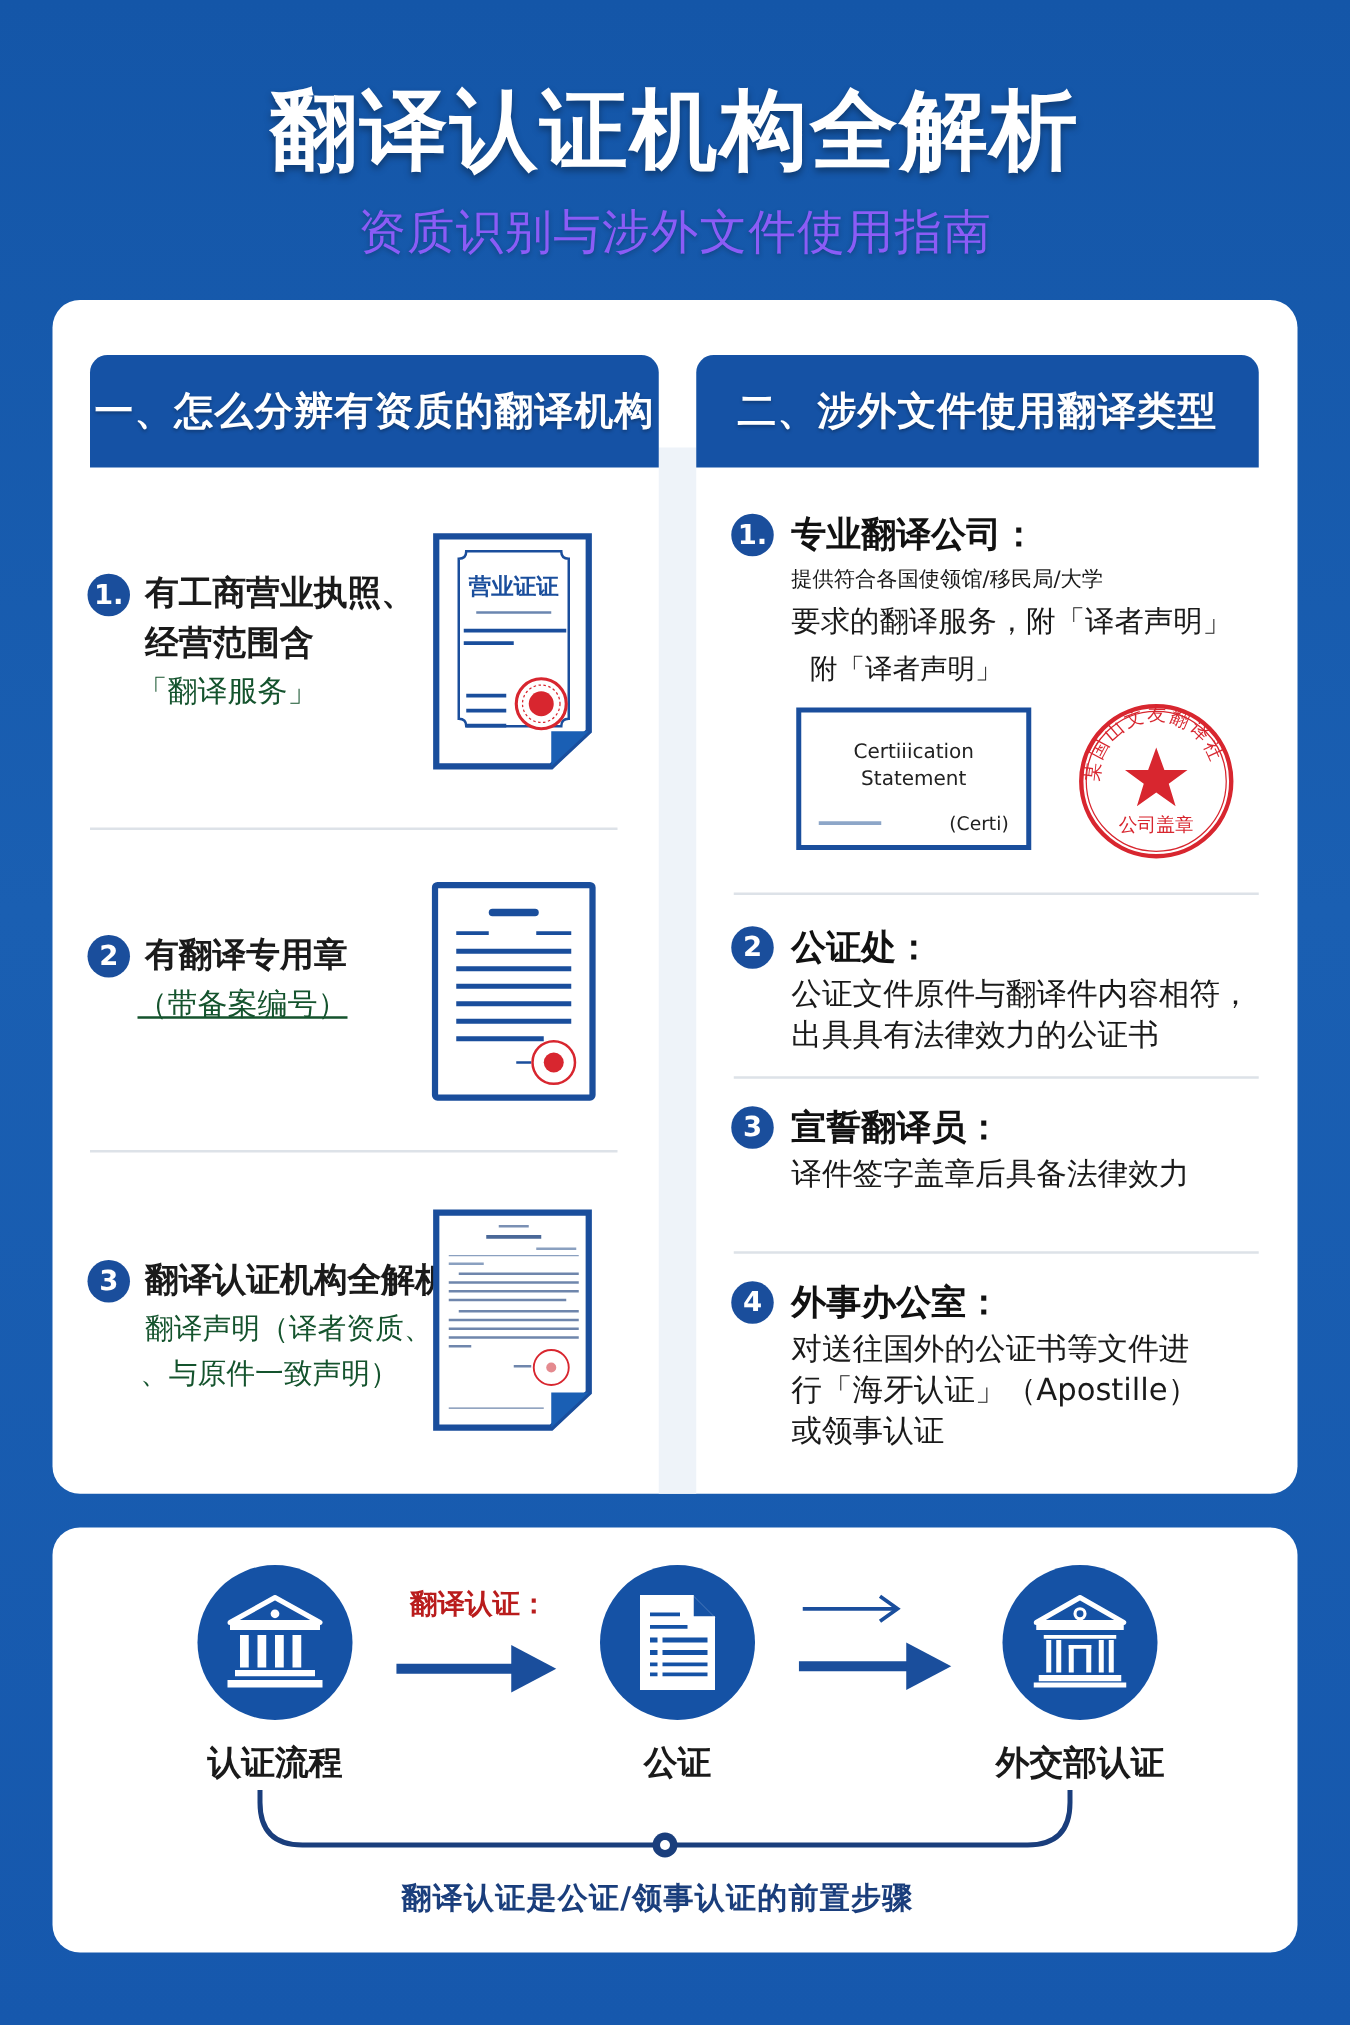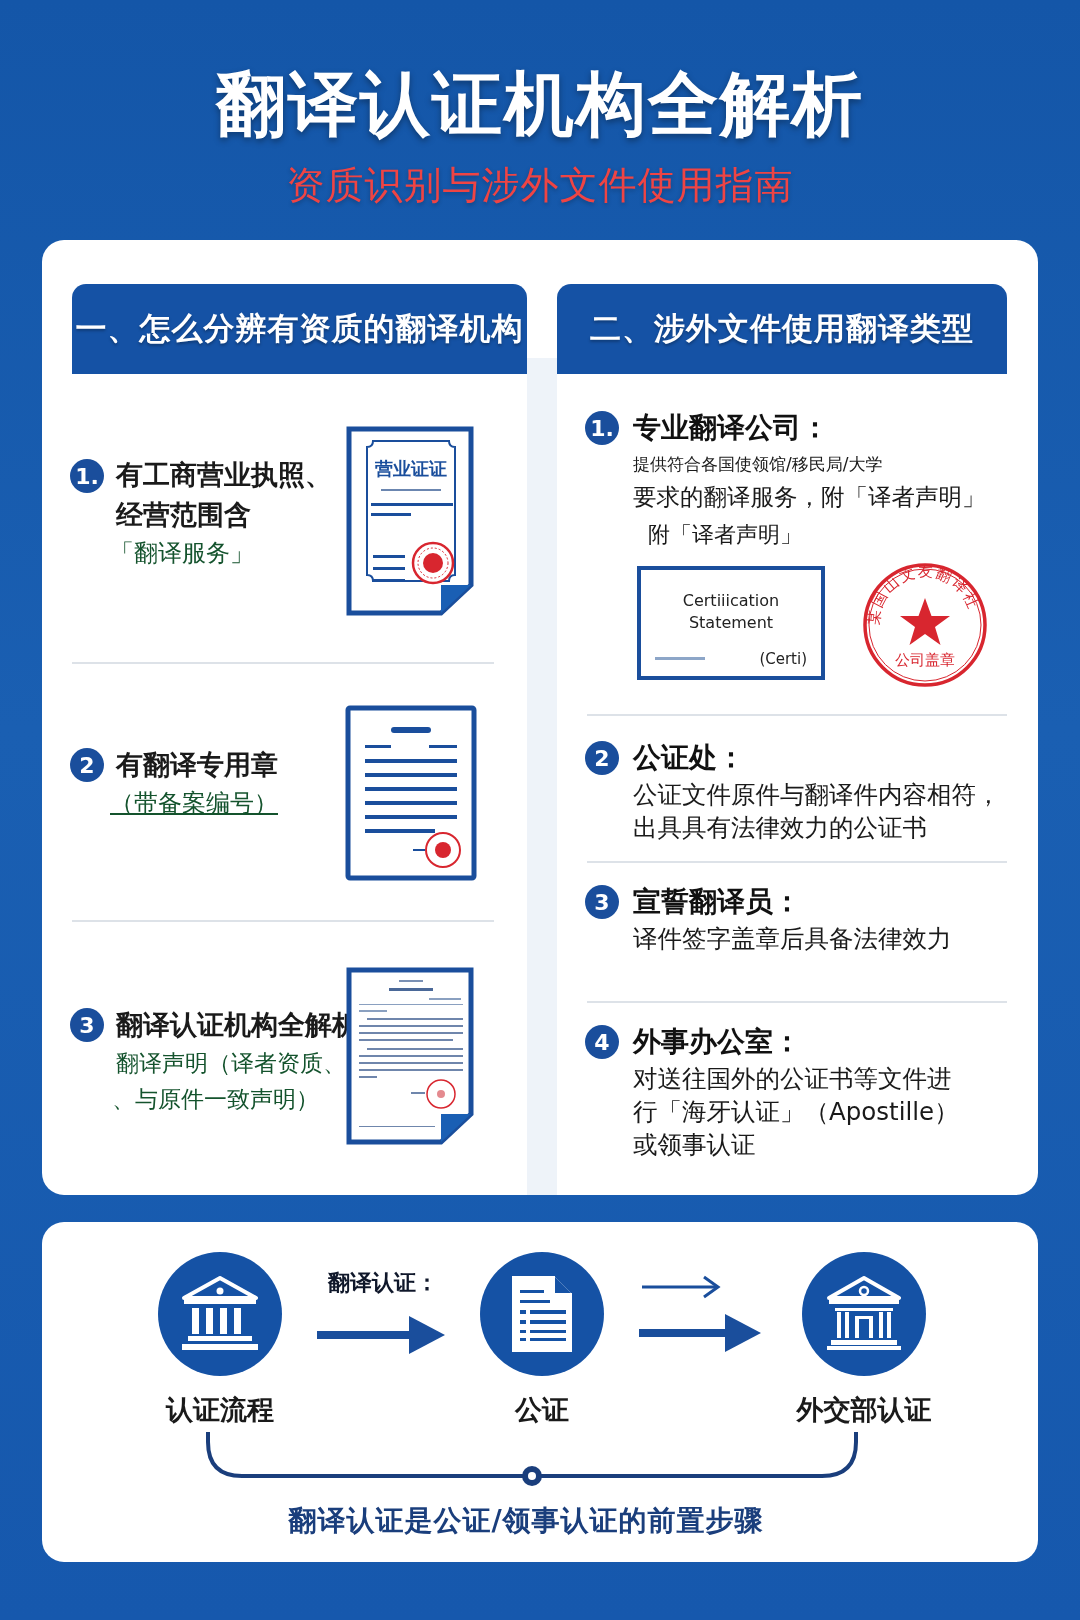--- a/index.html
+++ b/index.html
@@ -10,21 +10,21 @@
     position: relative;
     color: #1a1a1a;
   }
   .title {
     position: absolute; top: 58px; left: 0; width: 1080px; text-align: center;
     font-size: 70px; font-weight: bold; color: #ffffff; letter-spacing: 2px;
     text-shadow: 0 3px 6px rgba(0,0,0,0.35);
   }
   .subtitle {
     position: absolute; top: 160px; left: 0; width: 1080px; text-align: center;
-    font-size: 38px; color: #ef4444; letter-spacing: 1px;
+    font-size: 38px; color: #8b5cf6; letter-spacing: 1px;
     text-shadow: 0 2px 4px rgba(0,0,0,0.25);
   }
   .main-card {
     position: absolute; left: 42px; top: 240px; width: 996px; height: 955px;
     background: #ffffff; border-radius: 22px;
   }
   .col-gap {
     position: absolute; left: 485px; top: 118px; width: 30px; height: 837px;
     background: #eef3f9;
   }
@@ -71,24 +71,24 @@
     background: #ffffff; border-radius: 22px;
   }
   .circle {
     position: absolute; width: 124px; height: 124px; border-radius: 50%;
     background: #1552a5; display: flex; align-items: center; justify-content: center;
   }
   .flow-label {
     position: absolute; font-size: 27px; font-weight: bold; color: #1a1a1a;
     text-align: center; width: 200px;
   }
-  .arrow-label { position: absolute; font-size: 22px; font-weight: bold; color: #0f172a; text-align: center; }
+  .arrow-label { position: absolute; font-size: 22px; font-weight: bold; color: #b91c1c; text-align: center; }
   .flow-caption {
     position: absolute; left: 0; top: 280px; width: 968px; text-align: center;
-    font-size: 28px; font-weight: bold; color: #1a3e7c; letter-spacing: 1px;
+    font-size: 24px; font-weight: bold; color: #1a3e7c; letter-spacing: 1px;
   }
 </style>
 </head>
 <body>
 
 <div class="title">翻译认证机构全解析</div>
 <div class="subtitle">资质识别与涉外文件使用指南</div>
 
 <div class="main-card">
   <div class="col-gap"></div>

